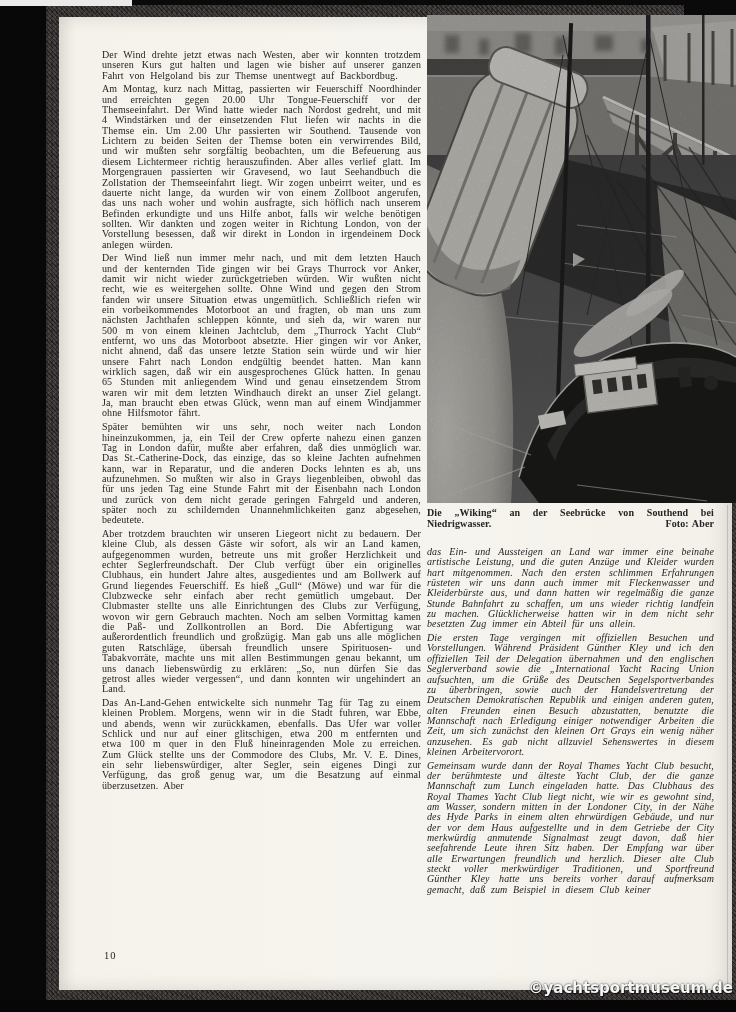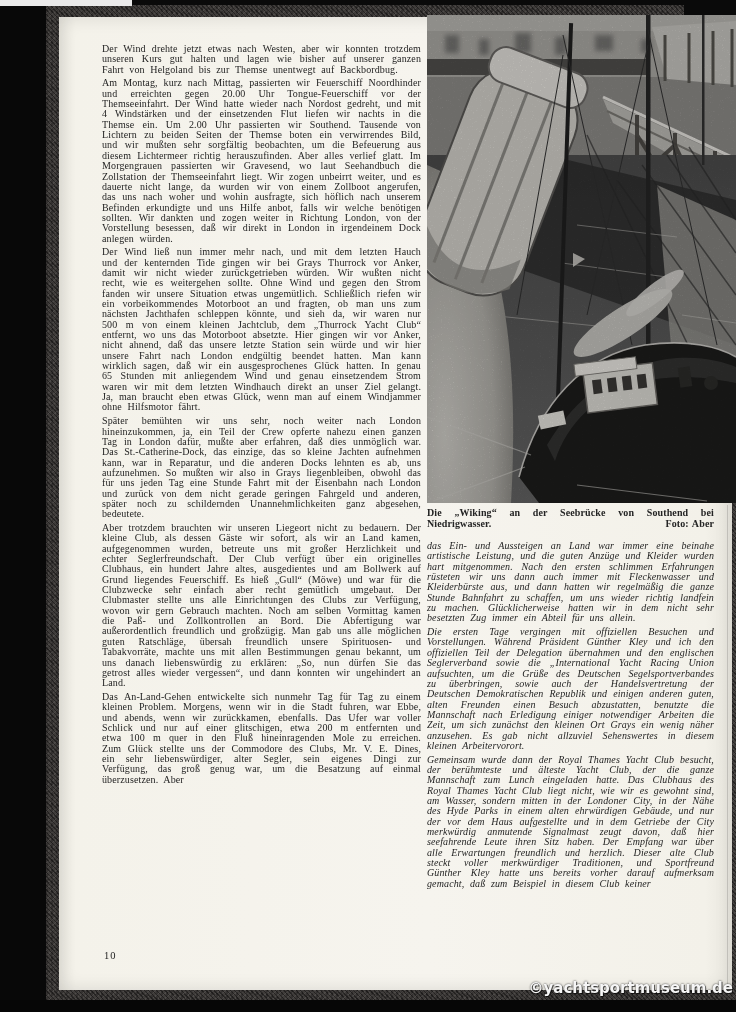--- a/index.html
+++ b/index.html
@@ -15,21 +15,21 @@
          repeating-linear-gradient(90deg, rgba(0,0,0,.18) 0 2px, transparent 2px 5px);}
   .left-black{position:absolute;left:0;top:6px;width:46px;height:1006px;background:#080808;}
   .bottom-bar{position:absolute;left:0;top:1000px;width:736px;height:12px;background:#060606;}
   .corner-block{position:absolute;left:684px;top:0;width:52px;height:15px;background:#0a0a0a;z-index:6;}
   
   .page{position:absolute;left:59px;top:17px;width:673px;height:973px;
         background:linear-gradient(90deg,#e9e7df 0,#f4f2ea 16px,#f6f4ee 55%,#f3f1e9 96%,#e8e6de 100%);
         box-shadow:inset 0 0 18px rgba(0,0,0,.12);}
   .page-edge-line{position:absolute;left:727px;top:505px;width:1px;height:482px;background:rgba(0,0,0,.14);z-index:5;}
   .col{position:absolute;text-align:justify;color:#242424;
-       font-size:10px;line-height:10.35px;letter-spacing:.12px;word-spacing:3px;z-index:3;}
+       font-size:10px;line-height:10.35px;letter-spacing:.12px;word-spacing:3px;z-index:3;margin-top:6px;}
   .col p{margin:0 0 3.4px 0;}
   .col p:last-child{margin-bottom:0;}
   #left-col{left:102px;top:44px;width:319px;}
   #right-col{left:427px;top:541px;width:287px;font-style:italic;}
   #photo{position:absolute;left:427px;top:15px;width:309px;height:488px;z-index:4;}
   #caption{position:absolute;left:427px;top:507px;width:287px;color:#242424;
            font-size:10px;line-height:11.4px;letter-spacing:.12px;word-spacing:1px;
            text-align:justify;z-index:3;font-weight:bold;}
   #caption .credit{position:absolute;right:0;bottom:0;}
   #page-num{position:absolute;left:104px;top:950px;font-size:10.5px;color:#242424;letter-spacing:1px;z-index:3;text-align:right;}

